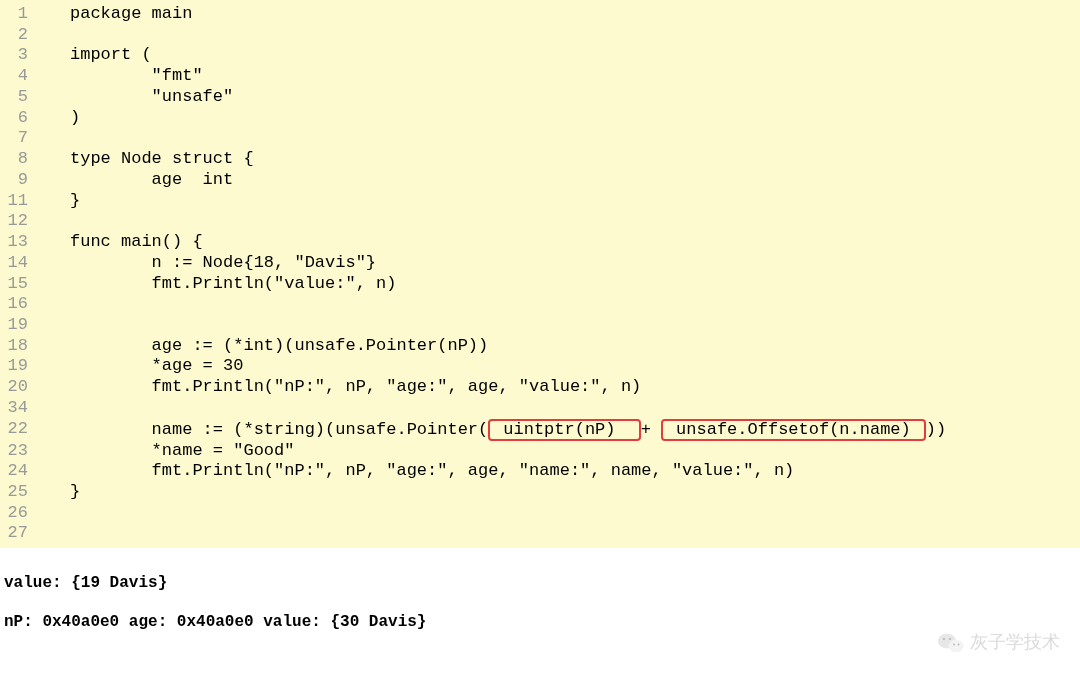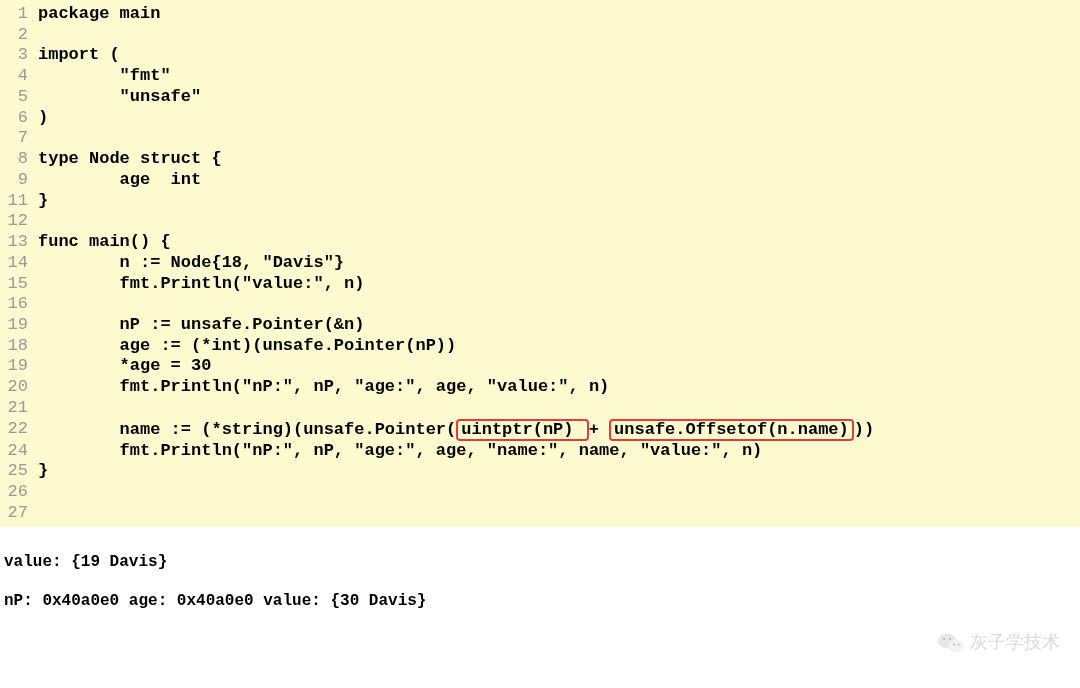--- a/index.html
+++ b/index.html
@@ -22,33 +22,34 @@
   .ln {
     width: 28px;
     text-align: right;
     color: #999;
     padding-right: 10px;
     flex-shrink: 0;
     user-select: none;
   }
   .code {
     color: #000;
-    font-weight: bold;
+    font-weight: normal;
+    margin-left: 32px;
   }
   .output {
     padding: 6px 4px 4px 4px;
     font-weight: bold;
     white-space: pre;
     color: #000;
     font-size: 16px;
   }
   .hl {
     border: 2px solid #e23c3c;
     border-radius: 4px;
-    padding: 0px 3px;
+    padding: 0px 13px;
     display: inline-block;
     line-height: 1.05;
   }
   .watermark {
     position: absolute;
     right: 20px;
     top: 632px;
     display: flex;
     align-items: flex-start;
     color: #ccc;
@@ -70,26 +71,27 @@
     <div class="line"><span class="ln">6</span><span class="code">)</span></div>
     <div class="line"><span class="ln">7</span><span class="code"></span></div>
     <div class="line"><span class="ln">8</span><span class="code">type Node struct {</span></div>
     <div class="line"><span class="ln">9</span><span class="code">        age  int</span></div>
     <div class="line"><span class="ln">11</span><span class="code">}</span></div>
     <div class="line"><span class="ln">12</span><span class="code"></span></div>
     <div class="line"><span class="ln">13</span><span class="code">func main() {</span></div>
     <div class="line"><span class="ln">14</span><span class="code">        n := Node{18, "Davis"}</span></div>
     <div class="line"><span class="ln">15</span><span class="code">        fmt.Println("value:", n)</span></div>
     <div class="line"><span class="ln">16</span><span class="code"></span></div>
-    <div class="line"><span class="ln">19</span><span class="code">        nP := unsafe.Pointer(&amp;n)</span></div>
+    <div class="line"><span class="ln">19</span></div>
     <div class="line"><span class="ln">18</span><span class="code">        age := (*int)(unsafe.Pointer(nP))</span></div>
     <div class="line"><span class="ln">19</span><span class="code">        *age = 30</span></div>
     <div class="line"><span class="ln">20</span><span class="code">        fmt.Println("nP:", nP, "age:", age, "value:", n)</span></div>
-    <div class="line"><span class="ln">21</span><span class="code"></span></div>
+    <div class="line"><span class="ln">34</span><span class="code"></span></div>
     <div class="line"><span class="ln">22</span><span class="code">        name := (*string)(unsafe.Pointer(<span class="hl">uintptr(nP) </span>+ <span class="hl">unsafe.Offsetof(n.name)</span>))</span></div>
+    <div class="line"><span class="ln">23</span><span class="code">        *name = "Good"</span></div>
     <div class="line"><span class="ln">24</span><span class="code">        fmt.Println("nP:", nP, "age:", age, "name:", name, "value:", n)</span></div>
     <div class="line"><span class="ln">25</span><span class="code">}</span></div>
     <div class="line"><span class="ln">26</span><span class="code"></span></div>
     <div class="line"><span class="ln">27</span><span class="code"></span></div>
   </div>
 
 <div class="output">
 <div>value: {19 Davis}</div>
 <div>nP: 0x40a0e0 age: 0x40a0e0 value: {30 Davis}</div>
 

